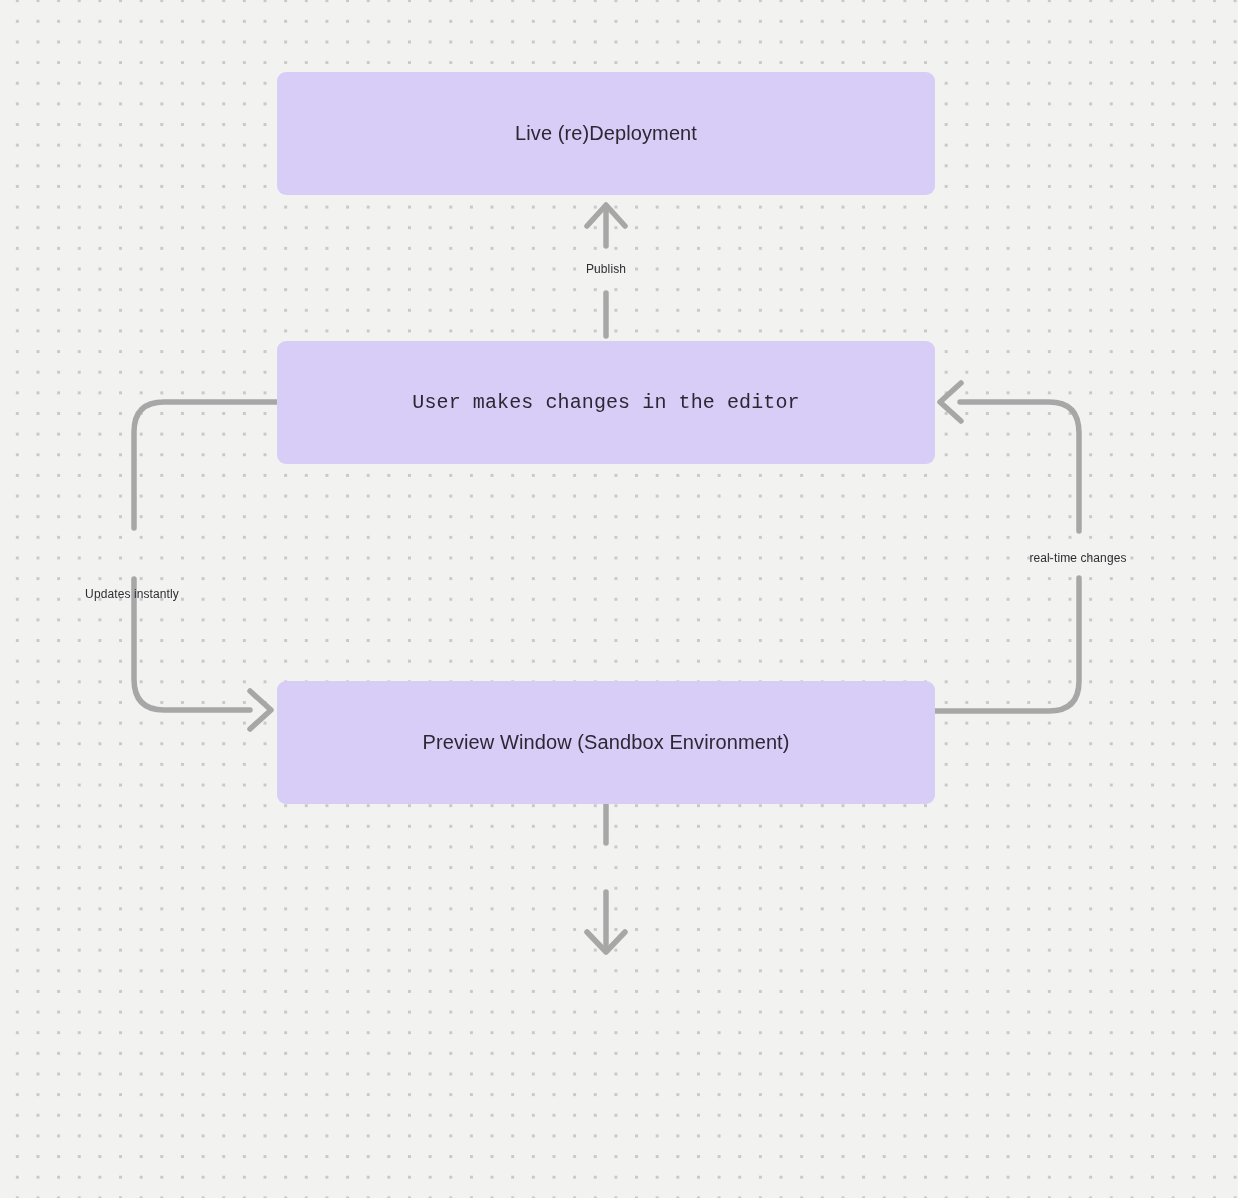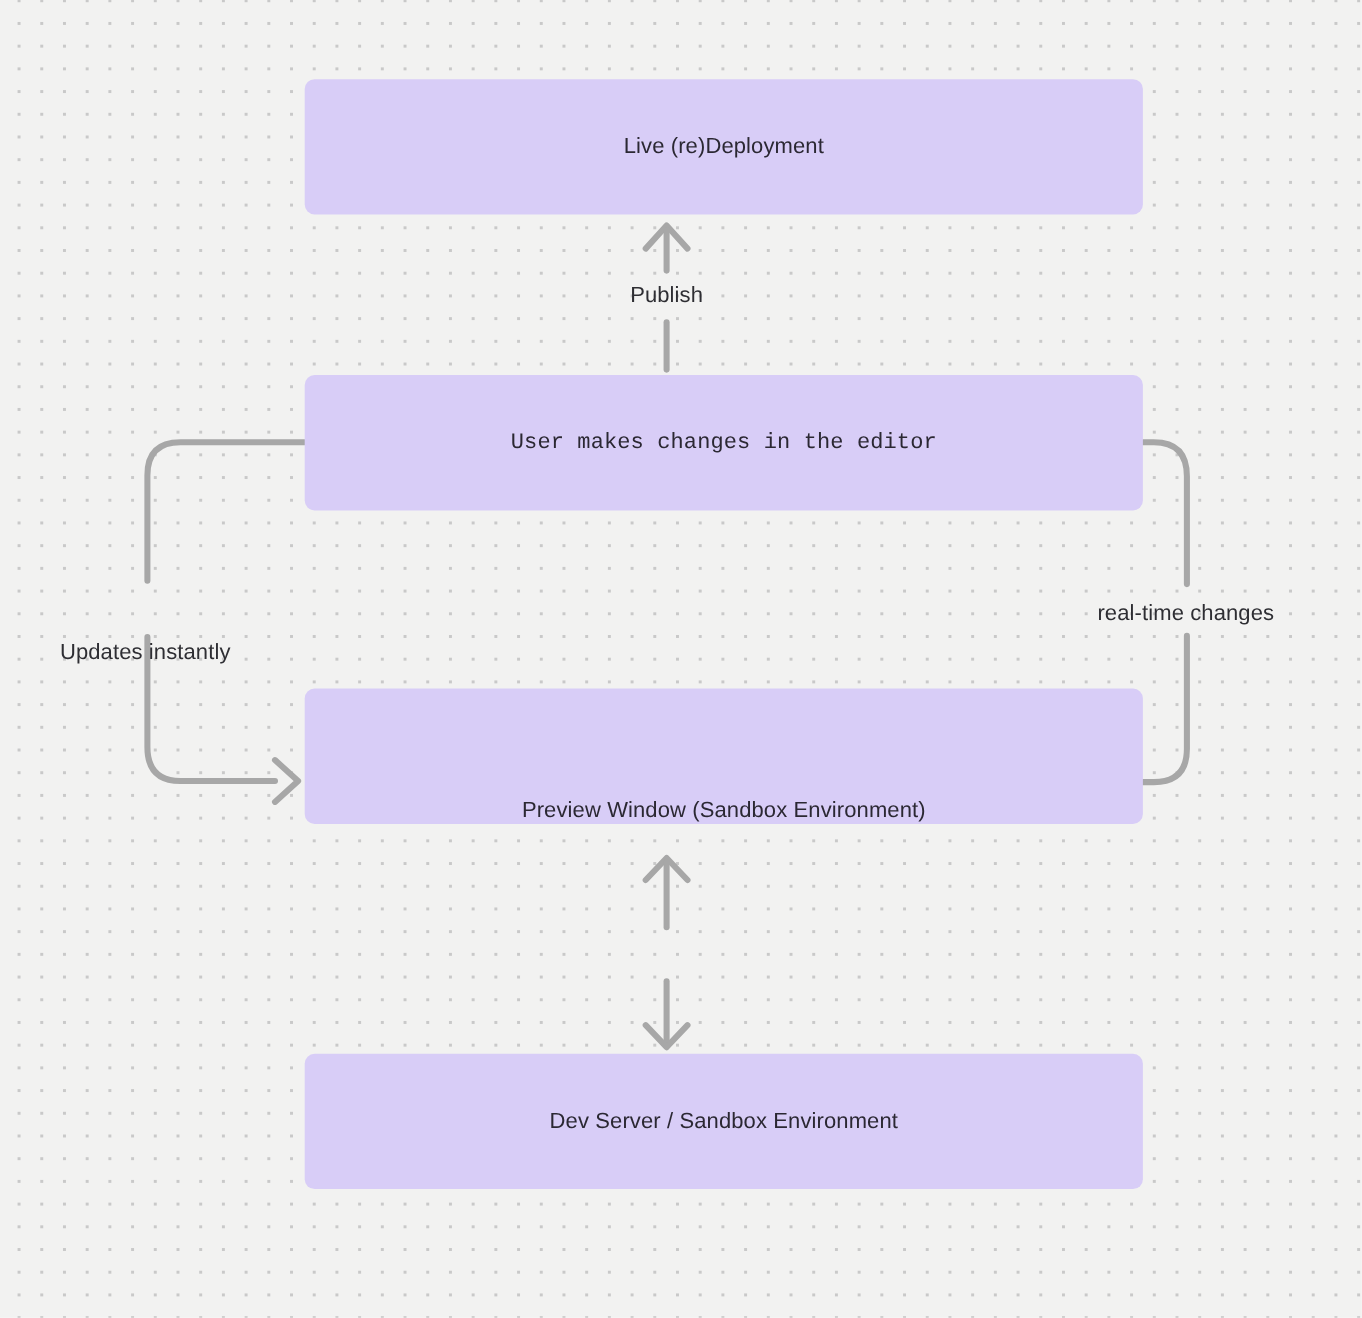--- a/index.html
+++ b/index.html
@@ -37,41 +37,41 @@
   .edge {
     fill: none;
     stroke: var(--edge-stroke);
     stroke-width: 5.5;
     stroke-linecap: round;
     stroke-linejoin: round;
   }
   .node {
     position: absolute;
     left: 277px;
-    width: 762px;
+    width: 658px;
     height: 123px;
     border-radius: 9px;
     background: var(--node-fill);
     display: flex;
     align-items: center;
     justify-content: center;
     color: var(--node-text);
     font-size: 20px;
     letter-spacing: 0.1px;
   }
   .node-live   { top: 72px; }
   .node-editor { top: 341px; font-family: Liberation Mono, monospace; }
-  .node-preview{ top: 626px; align-items: flex-end; }
+  .node-preview{ top: 681px; }
   .node-dev    { top: 958px; }
   .edge-label {
     position: absolute;
     transform: translate(-50%, -50%);
     white-space: nowrap;
     color: var(--edge-label-text);
-    font-size: 20px;
+    font-size: 12px;
     letter-spacing: 0.1px;
   }
   .label-publish  { left: 606px;  top: 269px; }
   .label-updates  { left: 132px;  top: 558px; margin-top: 36px; }
   .label-feedback { left: 1078px; top: 558px; }
   .label-spunup   { left: 606px;  top: 866px; }
 </style>
 </head>
 <body>
 
@@ -102,21 +102,18 @@
   </div>
 
   <div class="node node-editor">
     <span>User makes changes in the editor</span>
   </div>
 
   <div class="node node-preview">
     <span>Preview Window (Sandbox Environment)</span>
   </div>
 
-  <div class="node node-dev">
-    <span>Dev Server / Sandbox Environment</span>
-  </div>
 
   <div class="edge-label label-publish">Publish</div>
   <div class="edge-label label-updates">Updates instantly</div>
   <div class="edge-label label-feedback">real-time changes</div>
 
 </div>
 
 </body></html>

